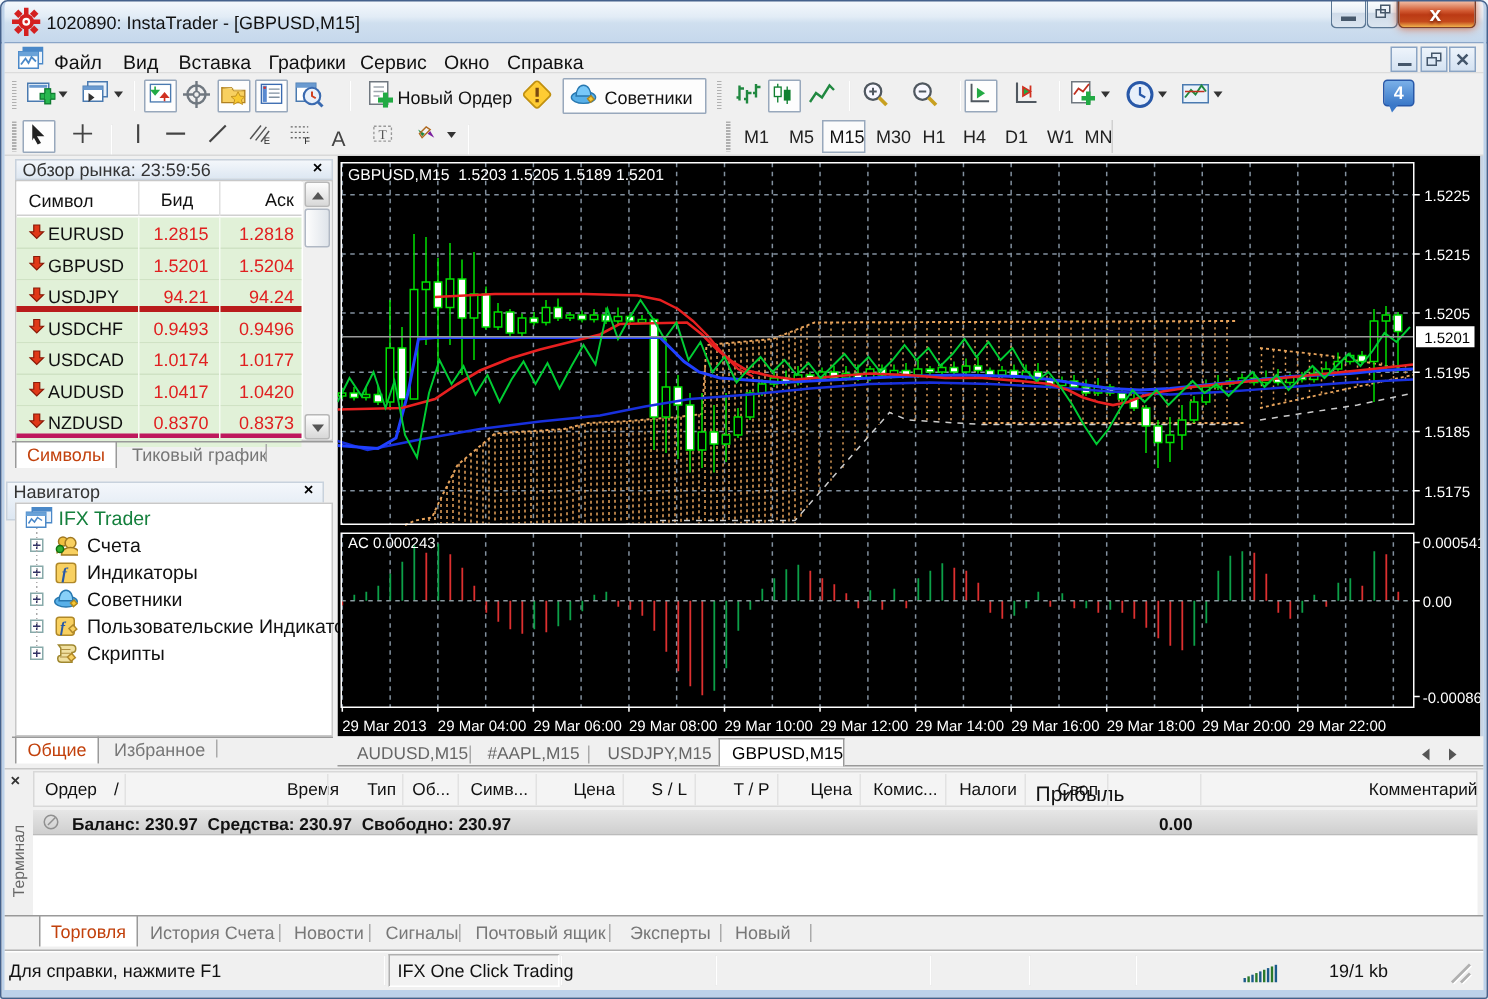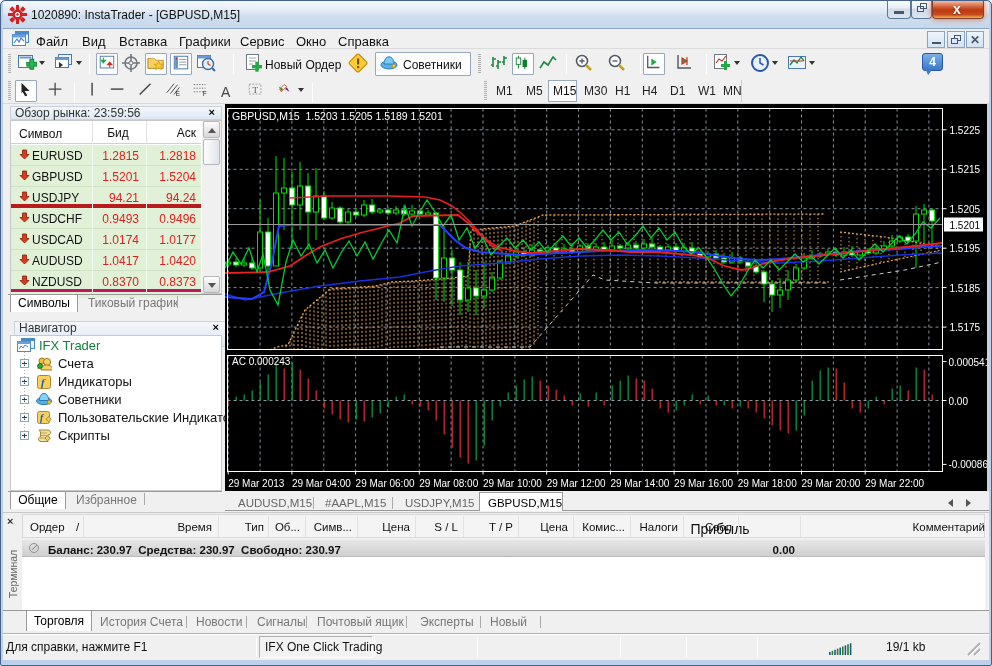--- a/index.html
+++ b/index.html
@@ -12,21 +12,21 @@
 .menu-item{position:absolute;top:34px;font-size:13px;color:#111}
 .toolbar1{position:absolute;left:3px;top:49px;width:986px;height:29px;background:#f0f0f0}
 .toolbar2{position:absolute;left:3px;top:78px;width:986px;height:26px;background:#f0f0f0;border-bottom:1px solid #d8d8d8}
 .tbtn{position:absolute;width:22px;height:22px;border:1px solid transparent;border-radius:1px}
 .tbtn.pressed{background:#fdfdfd;border:1px solid #98a8bc}
 .tsep{position:absolute;width:1px;height:20px;background:#c8c8c8;border-right:1px solid #fff}
 .handle{position:absolute;width:3px;height:20px;background-image:repeating-linear-gradient(#b0b0b0 0 1px,#f0f0f0 1px 2px)}
 .panel-title{position:absolute;height:13px;font-size:12px;color:#333;background:linear-gradient(#f4f7fb,#dde7f2);border:1px solid #c8d2dd}
 .mw-row{position:absolute;width:190px;height:21px;background:#e1f1d8}
 .tab{position:absolute;font-size:12px;color:#777}
-.tab.active{color:#000000;background:#fff;border:1px solid #9a9a9a;border-bottom:none}
+.tab.active{color:#c2410c;background:#fff;border:1px solid #9a9a9a;border-bottom:none}
 .tline{position:absolute;background:#888}
 </style></head><body>
 <div class="titlebar"></div>
 <svg class="abs" style="left:8px;top:5px" width="19" height="19" viewBox="0 0 19 19">
 <circle cx="9.5" cy="9.5" r="5.2" fill="#d42020"></circle>
 <g fill="#d42020">
       <rect x="8" y="0" width="3" height="5"></rect>
       <rect x="8" y="14" width="3" height="5"></rect>
       <rect x="0" y="8" width="5" height="3"></rect>
       <rect x="14" y="8" width="5" height="3"></rect>
@@ -340,21 +340,21 @@
     </div>
     <div class="abs" style="left:1px;top:18px;width:17px;height:26px;background:linear-gradient(90deg,#fdfdfd,#dfe4ea);border:1px solid #b0b8c4;border-radius:2px"></div>
     <div class="abs" style="left:1px;top:155px;width:17px;height:17px;background:linear-gradient(#fdfdfd,#d8d8d8);border:1px solid #b8b8b8;border-radius:2px">
       <div style="position:absolute;left:4px;top:6px;border-left:4px solid transparent;border-right:4px solid transparent;border-top:5px solid #555"></div>
     </div>
   </div>
 <div class="abs" style="left:8px;top:294px;width:214px;height:19px;border-top:1px solid #999"></div>
 <div class="tab active" style="left:10px;top:294px;width:68px;height:18px;text-align:center;line-height:17px">Символы</div>
 <div class="tab" style="left:88px;top:296px;font-size:12px">Тиковый график</div>
 <div class="abs" style="left:177px;top:296px;width:1px;height:12px;background:#aaa"></div>
-<div class="panel-title" style="left:14px;top:321px;width:212px;height:26px"><span style="position:relative;left:4px;top:-1px">Навигатор</span><span style="position:absolute;right:6px;top:-1px;color:#000;font-weight:bold;font-size:11px">×</span></div>
+<div class="panel-title" style="left:4px;top:321px;width:212px;height:26px"><span style="position:relative;left:4px;top:-1px">Навигатор</span><span style="position:absolute;right:6px;top:-1px;color:#000;font-weight:bold;font-size:11px">×</span></div>
 <div class="abs" style="left:10px;top:335px;width:212px;height:156px;background:#fff;border:1px solid #c8c8c8"></div>
 <svg class="abs" style="left:17px;top:338px" width="18" height="15" viewBox="0 0 18 15">
 <rect x="4.5" y="0.5" width="13" height="10" fill="#eaf2fa" stroke="#4a88c8"></rect>
     <rect x="4.5" y="0.5" width="13" height="2.5" fill="#4a88c8"></rect>
 <rect x="0.5" y="3.5" width="13" height="10" fill="#fff" stroke="#4a88c8"></rect>
     <rect x="0.5" y="3.5" width="13" height="2.5" fill="#6aa2d8"></rect>
 <polyline points="2,11 4,8 6,10 8,7 11,9" fill="none" stroke="#4a88c8"></polyline>
   </svg>
 <div class="abs" style="left:39px;top:338px;font-size:13px;color:#15803d">IFX Trader</div>
 <div class="abs" style="left:20px;top:359px;width:9px;height:9px;background:#fff;border:1px solid #8aa;">
@@ -927,21 +927,21 @@
 <div class="abs" style="left:479px;top:492px;width:84px;height:19px;background:#fff;border:1px solid #999;border-bottom:none"></div>
 <div class="abs" style="left:488px;top:497px;font-size:11.5px;color:#000">GBPUSD,M15</div>
 <div class="abs" style="left:948px;top:499px;border-top:4px solid transparent;border-bottom:4px solid transparent;border-right:5px solid #555"></div>
 <div class="abs" style="left:966px;top:499px;border-top:4px solid transparent;border-bottom:4px solid transparent;border-left:5px solid #555"></div>
 <div class="abs" style="left:3px;top:512px;width:986px;height:122px;background:#f0f0f0;border-top:1px solid #c8c8c8"></div>
 <div class="abs" style="left:7px;top:515px;font-size:11px;color:#333;font-weight:bold">×</div>
 <div class="abs" style="font-size:10.5px;color:#666;transform:rotate(-90deg);transform-origin:center;width:56px;text-align:center;top:568px;left:-15px">Терминал</div>
 <div class="abs" style="left:22px;top:514px;width:963px;height:24px;background:#f4f4f4;border:1px solid #d8d8d8"></div>
 <div class="abs" style="left:30px;top:521px;font-size:11.5px;color:#111">Ордер</div>
 <div class="abs" style="left:76px;top:521px;font-size:11.5px;color:#111">/</div>
-<div class="abs" style="left:62px;top:521px;width:150px;text-align:right;font-size:11.5px;color:#111">Время</div>
+<div class="abs" style="left:62px;top:521px;width:164px;text-align:right;font-size:11.5px;color:#111">Время</div>
 <div class="abs" style="left:114px;top:521px;width:150px;text-align:right;font-size:11.5px;color:#111">Тип</div>
 <div class="abs" style="left:150px;top:521px;width:150px;text-align:right;font-size:11.5px;color:#111">Об...</div>
 <div class="abs" style="left:202px;top:521px;width:150px;text-align:right;font-size:11.5px;color:#111">Симв...</div>
 <div class="abs" style="left:260px;top:521px;width:150px;text-align:right;font-size:11.5px;color:#111">Цена</div>
 <div class="abs" style="left:308px;top:521px;width:150px;text-align:right;font-size:11.5px;color:#111">S / L</div>
 <div class="abs" style="left:363px;top:521px;width:150px;text-align:right;font-size:11.5px;color:#111">T / P</div>
 <div class="abs" style="left:418px;top:521px;width:150px;text-align:right;font-size:11.5px;color:#111">Цена</div>
 <div class="abs" style="left:475px;top:521px;width:150px;text-align:right;font-size:11.5px;color:#111">Комис...</div>
 <div class="abs" style="left:528px;top:521px;width:150px;text-align:right;font-size:11.5px;color:#111">Налоги</div>
 <div class="abs" style="left:582px;top:521px;width:150px;text-align:right;font-size:11.5px;color:#111">Своп</div>

